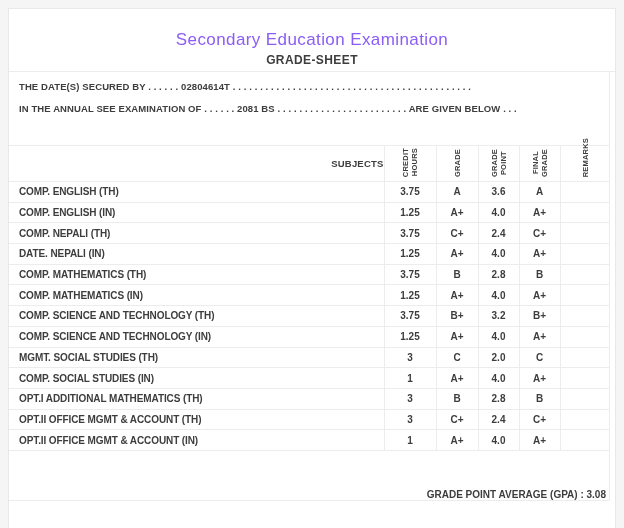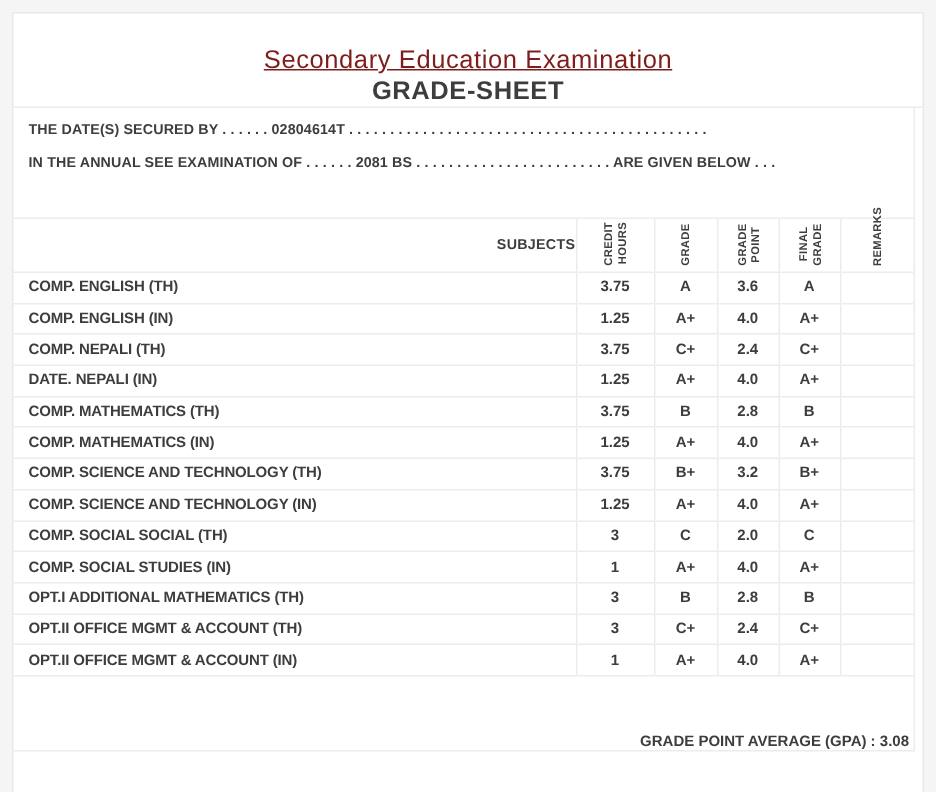--- a/index.html
+++ b/index.html
@@ -14,25 +14,25 @@
   .card {
     position:absolute; left:8px; top:8px;
     width:608px; height:520px;
     background:#ffffff;
     border:1px solid #e8e8e8; border-bottom:none;
   }
   .head { height:63px; border-bottom:1px solid #ececec; text-align:center; }
   .title {
     padding-top:21px;
     font-size:17px; line-height:20px;
-    color:#7f1d1d; letter-spacing:0.4px;text-decoration:underline;
+    color:#8b5cf6; letter-spacing:0.4px;
   }
   .subtitle {
     margin-top:4px;
-    font-size:17px; line-height:13px;
+    font-size:12px; line-height:13px;
     font-weight:bold; letter-spacing:0.4px;
   }
   .content { width:601px; border-right:1px solid #ececec; }
   .info { height:73px; padding:4px 0 0 10px; }
   .info-line {
     height:21.6px; line-height:21.6px;
     font-size:9.5px; font-weight:bold;
     white-space:nowrap; overflow:hidden;
     letter-spacing:0.1px;
   }
@@ -170,21 +170,21 @@
           </tr>
           <tr>
             <td class="subject">COMP. SCIENCE AND TECHNOLOGY (IN)</td>
             <td class="val">1.25</td>
             <td class="val">A+</td>
             <td class="val">4.0</td>
             <td class="val">A+</td>
             <td class="val"></td>
           </tr>
           <tr>
-            <td class="subject">COMP. SOCIAL SOCIAL (TH)</td>
+            <td class="subject">MGMT. SOCIAL STUDIES (TH)</td>
             <td class="val">3</td>
             <td class="val">C</td>
             <td class="val">2.0</td>
             <td class="val">C</td>
             <td class="val"></td>
           </tr>
           <tr>
             <td class="subject">COMP. SOCIAL STUDIES (IN)</td>
             <td class="val">1</td>
             <td class="val">A+</td>

